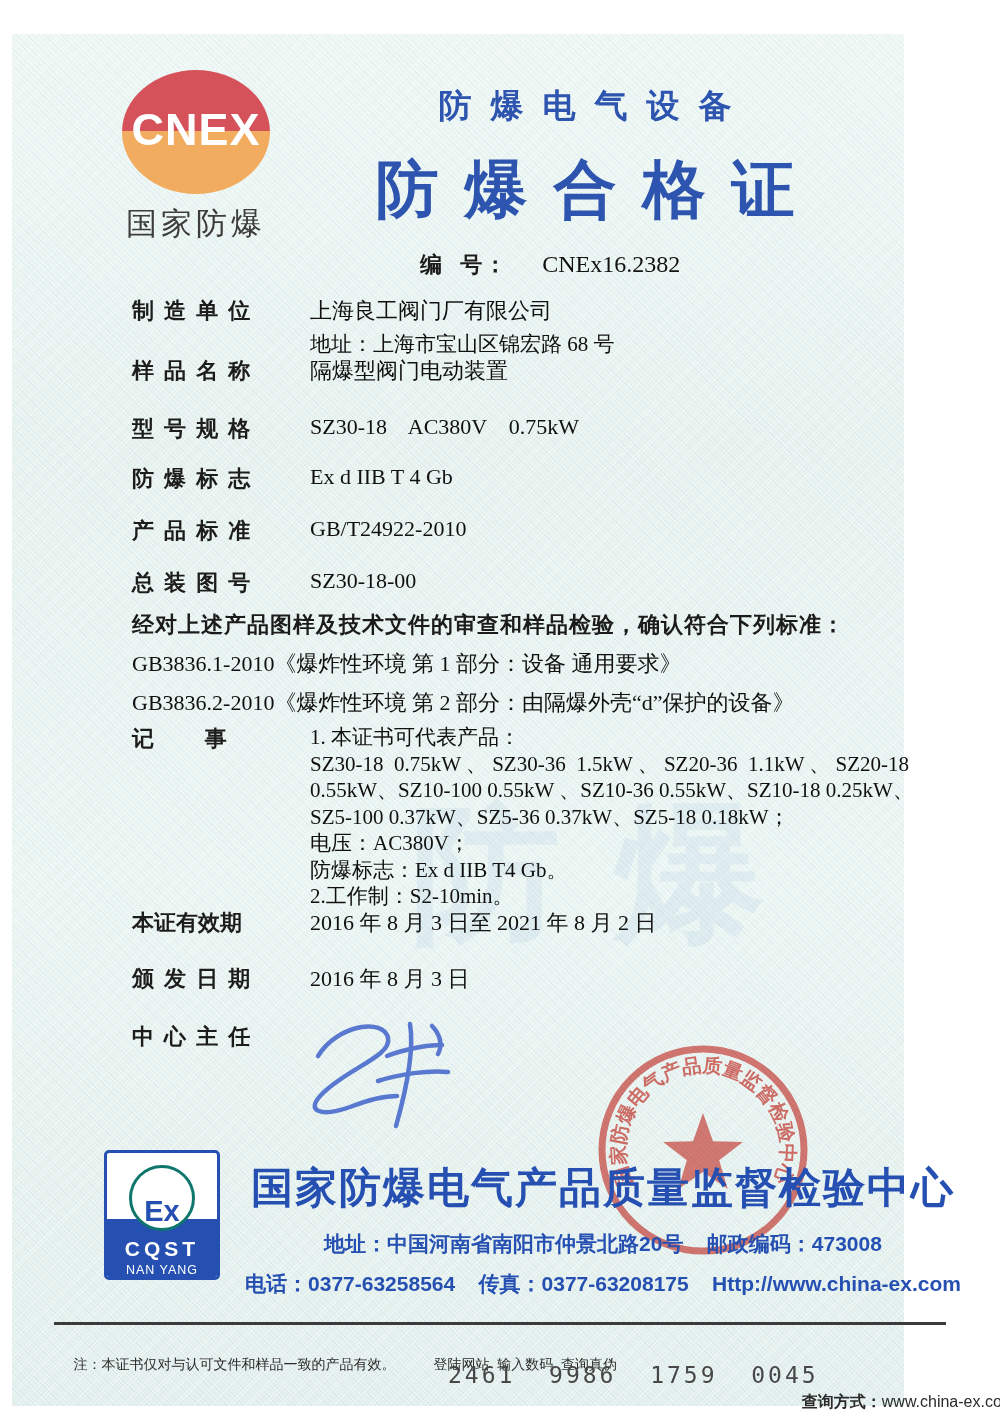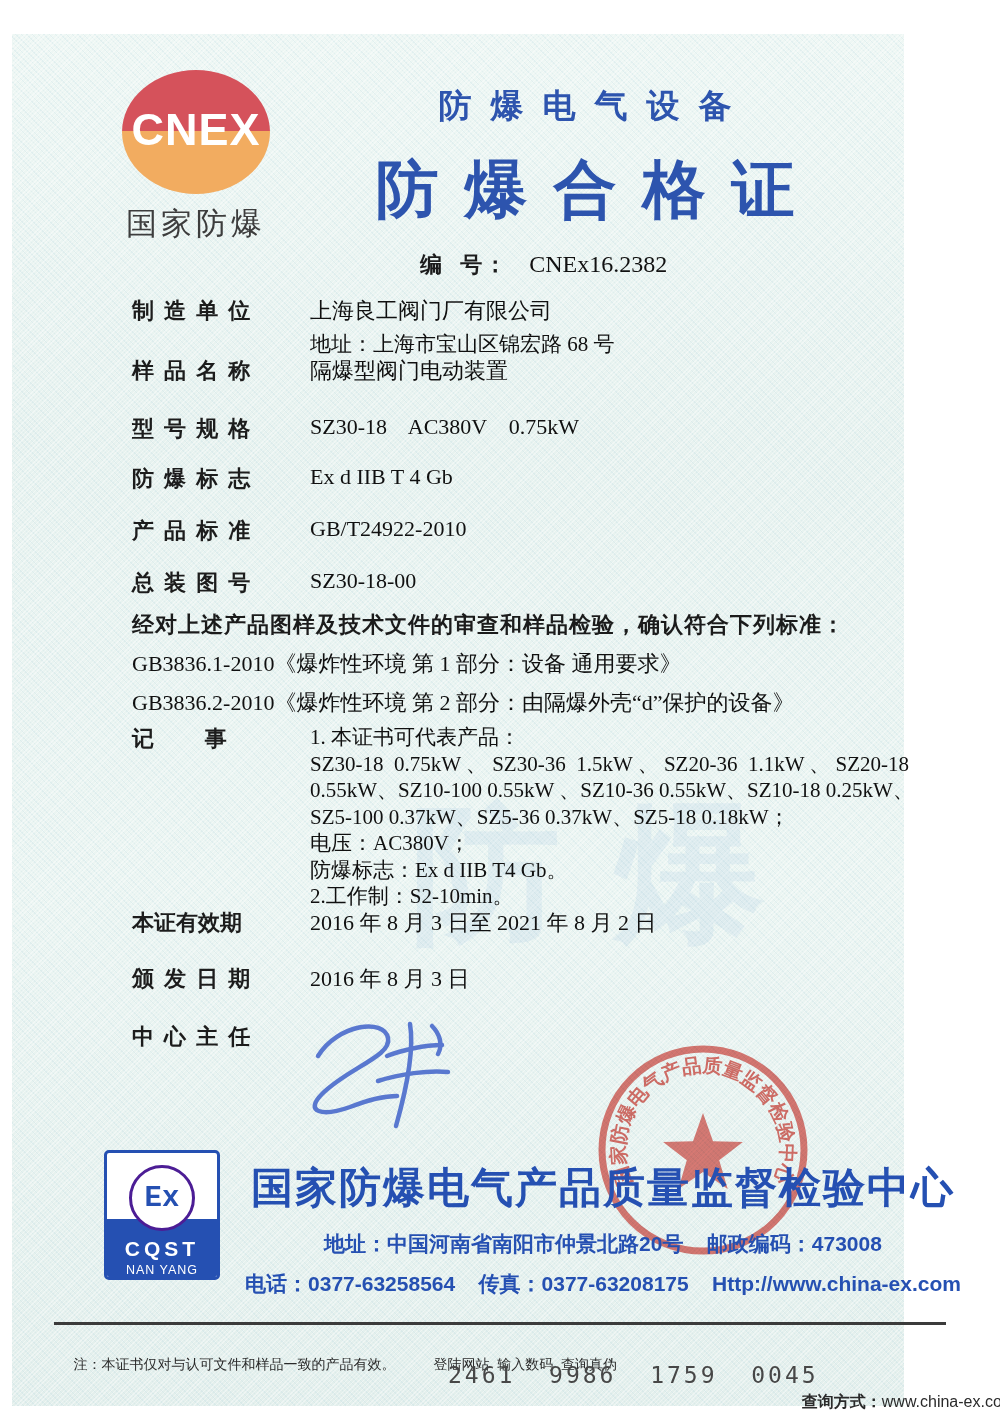--- a/index.html
+++ b/index.html
@@ -23,21 +23,21 @@
     background:linear-gradient(180deg,#d5525b 0%,#d5525b 49%,#f2ac60 49%,#f2ac60 100%);
     display:flex;align-items:center;justify-content:center;
   }
   .cnex-text{color:#ffffff;font-weight:bold;font-size:45px;letter-spacing:1px;margin-top:-4px;}
   .cnex-caption{margin-top:9px;text-align:center;font-size:31px;color:#3d3d3d;letter-spacing:4px;font-weight:500;}
   .head-col{left:288px;top:50px;width:570px;text-align:center;color:#2d54ae;}
   .subtitle{font-size:33px;font-weight:bold;letter-spacing:19px;text-indent:19px;}
   .main-title{margin-top:18px;font-size:63px;font-weight:bold;letter-spacing:26px;text-indent:26px;}
   .certno-row{left:408px;top:216px;display:flex;align-items:baseline;}
   .certno-label{font-size:22px;font-weight:600;color:#1c1c1c;letter-spacing:2px;}
-  .certno-value{font-family:"Liberation Serif",serif;font-size:24px;color:#111;margin-left:21px;}
+  .certno-value{font-family:"Liberation Serif",serif;font-size:24px;color:#111;margin-left:34px;}
   
   .flabel{left:120px;font-size:22px;font-weight:600;color:#1c1c1c;letter-spacing:2px;white-space:pre;}
   .fvalue{left:298px;font-family:"Liberation Serif",serif;font-size:22px;color:#101010;white-space:pre;}
   .std{left:120px;width:770px;color:#101010;}
   .std-intro{font-size:22px;font-weight:600;color:#1b1b1b;letter-spacing:1px;}
   .std-item{font-family:"Liberation Serif",serif;font-size:22px;margin-top:9px;}
   .remark-line{font-family:"Liberation Serif",serif;font-size:21px;line-height:26.5px;color:#101010;white-space:pre;}
   
   .watermark{
     left:398px;top:742px;font-size:150px;font-weight:bold;letter-spacing:55px;
@@ -49,21 +49,21 @@
   
   .ex-box{
     left:92px;top:1116px;width:110px;height:124px;background:#ffffff;
     border:3px solid #2550b2;border-radius:5px;overflow:hidden;
   }
   .ex-bottom{position:absolute;left:0;right:0;bottom:0;height:58px;background:#2550b2;text-align:center;color:#fff;}
   .ex-cqst{font-size:21px;letter-spacing:4px;margin-top:18px;font-weight:700;}
   .ex-ny{font-size:12.5px;letter-spacing:1px;margin-top:2px;}
   .ex-circle{
     position:absolute;left:22px;top:12px;width:60px;height:60px;border-radius:50%;
-    background:#ffffff;border:3px solid #4c1d95;display:flex;align-items:center;justify-content:center;z-index:2;font-family:Liberation Mono, monospace;
+    background:#ffffff;border:3px solid #0f766e;display:flex;align-items:flex-end;justify-content:center;z-index:2;
   }
   .ex-circle span{color:#2550b2;font-size:29px;font-weight:bold;}
   .foot-col{left:228px;top:1126px;width:726px;text-align:center;color:#2550b2;}
   .foot-org{font-size:42px;font-weight:bold;letter-spacing:2px;white-space:nowrap;}
   .foot-addr{margin-top:14px;font-size:21px;font-weight:bold;white-space:pre;}
   .foot-contact{margin-top:12px;font-size:21px;font-weight:bold;white-space:pre;}
   .divider{left:42px;top:1288px;width:892px;height:3px;background:#3b3b3b;}
   .note-row{left:46px;top:1306px;font-size:14px;color:#2a2a2a;white-space:pre;}
   .note-hint{margin-left:38px;}
   .code{

